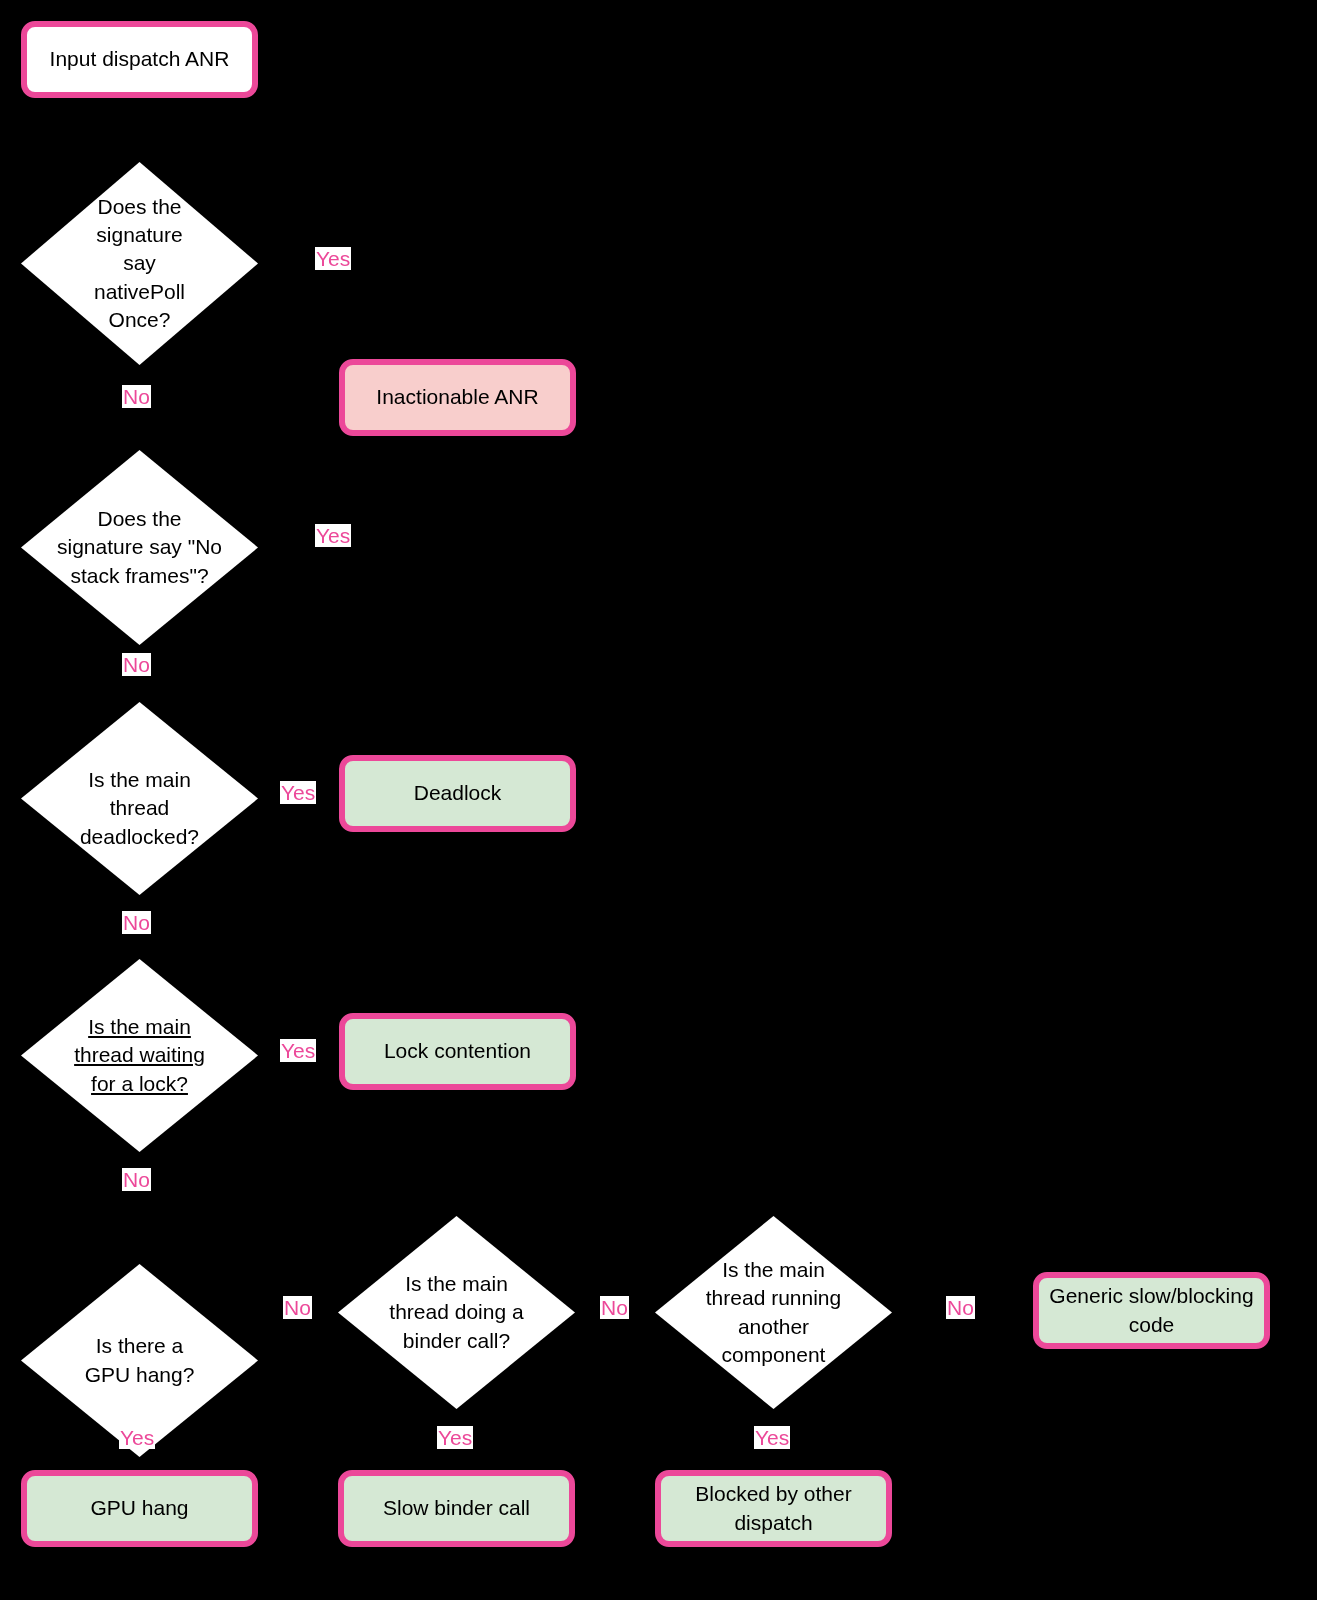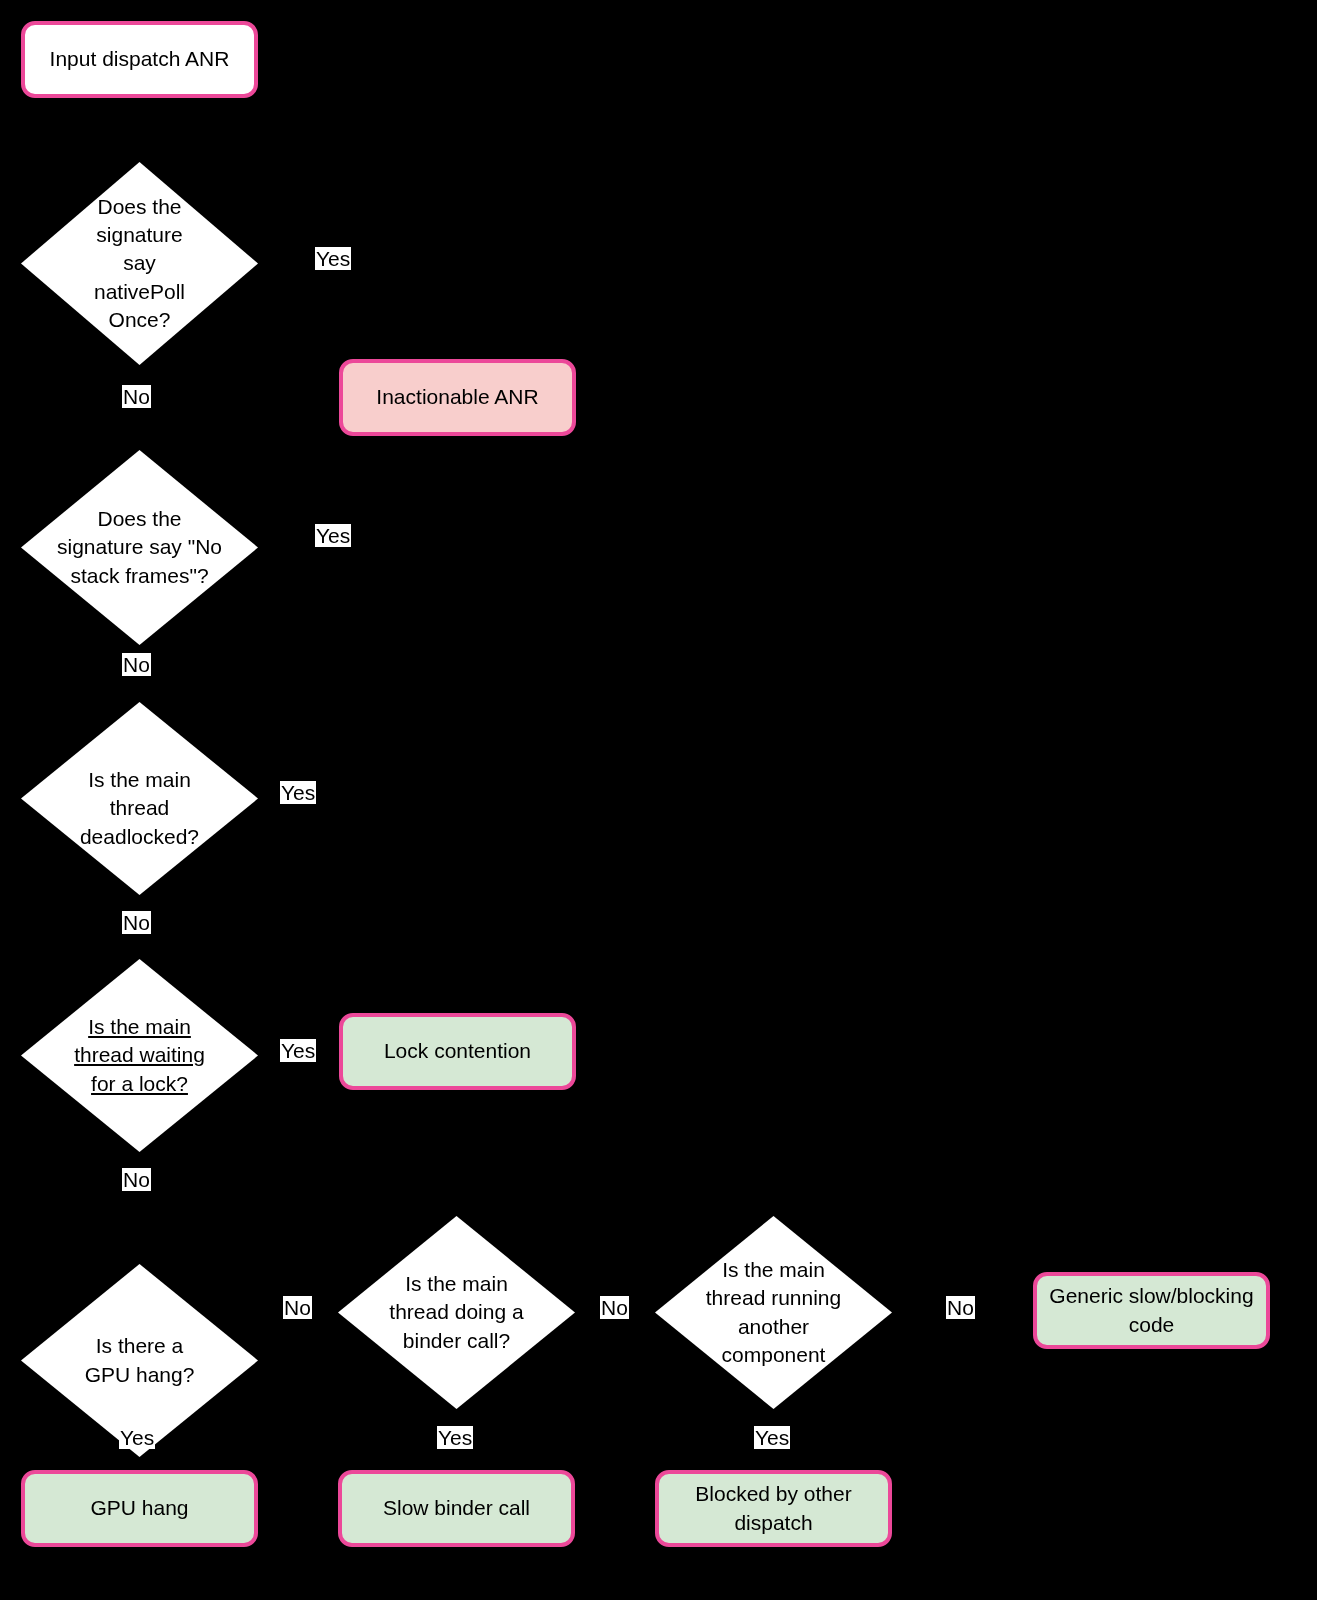--- a/index.html
+++ b/index.html
@@ -24,21 +24,21 @@
     align-items: center;
     justify-content: center;
     text-align: center;
     color: #000000;
     font-size: 21px;
     line-height: 1.35;
   }
 
   .rect {
     border-radius: 14px;
-    border: 4px solid #ec4899;
+    border: 6px solid #ec4899;
     padding: 4px 10px;
   }
   .rect.start  { background: #ffffff; }
   .rect.bad    { background: #f8cecc; }
   .rect.good   { background: #d5e8d4; }
 
   
   .diamond {
     background: transparent;
   }
@@ -76,21 +76,21 @@
   .arrowhead.right {
     border-top: 5px solid transparent;
     border-bottom: 5px solid transparent;
     border-left: 9px solid #000000;
   }
 
   
   .edgelabel {
     position: absolute;
     background: #ffffff;
-    color: #000000;
+    color: #ec4899;
     font-size: 21px;
     line-height: 1.1;
     padding: 0 1px;
     white-space: nowrap;
   }
 </style>
 </head>
 <body>
 
 <div id="canvas">
@@ -157,20 +157,23 @@
   <div class="node diamond" style="left:21px; top:450px; width:237px; height:195px;">
     <div class="dshape"></div>
     <div class="dlabel" style="width:175px;">Does the signature say "No stack frames"?</div>
   </div>
 
   <div class="node diamond" style="left:21px; top:702px; width:237px; height:193px;">
     <div class="dshape"></div>
     <div class="dlabel" style="width:130px;margin-top:20px;">Is the main thread deadlocked?</div>
   </div>
 
+  <div class="node rect good" style="left:339px; top:755px; width:237px; height:77px;">
+    <span>Deadlock</span>
+  </div>
 
   <div class="node diamond" style="left:21px; top:959px; width:237px; height:193px;text-decoration:underline;">
     <div class="dshape"></div>
     <div class="dlabel" style="width:140px;">Is the main thread waiting for a lock?</div>
   </div>
 
   <div class="node rect good" style="left:339px; top:1013px; width:237px; height:77px;">
     <span>Lock contention</span>
   </div>
 

